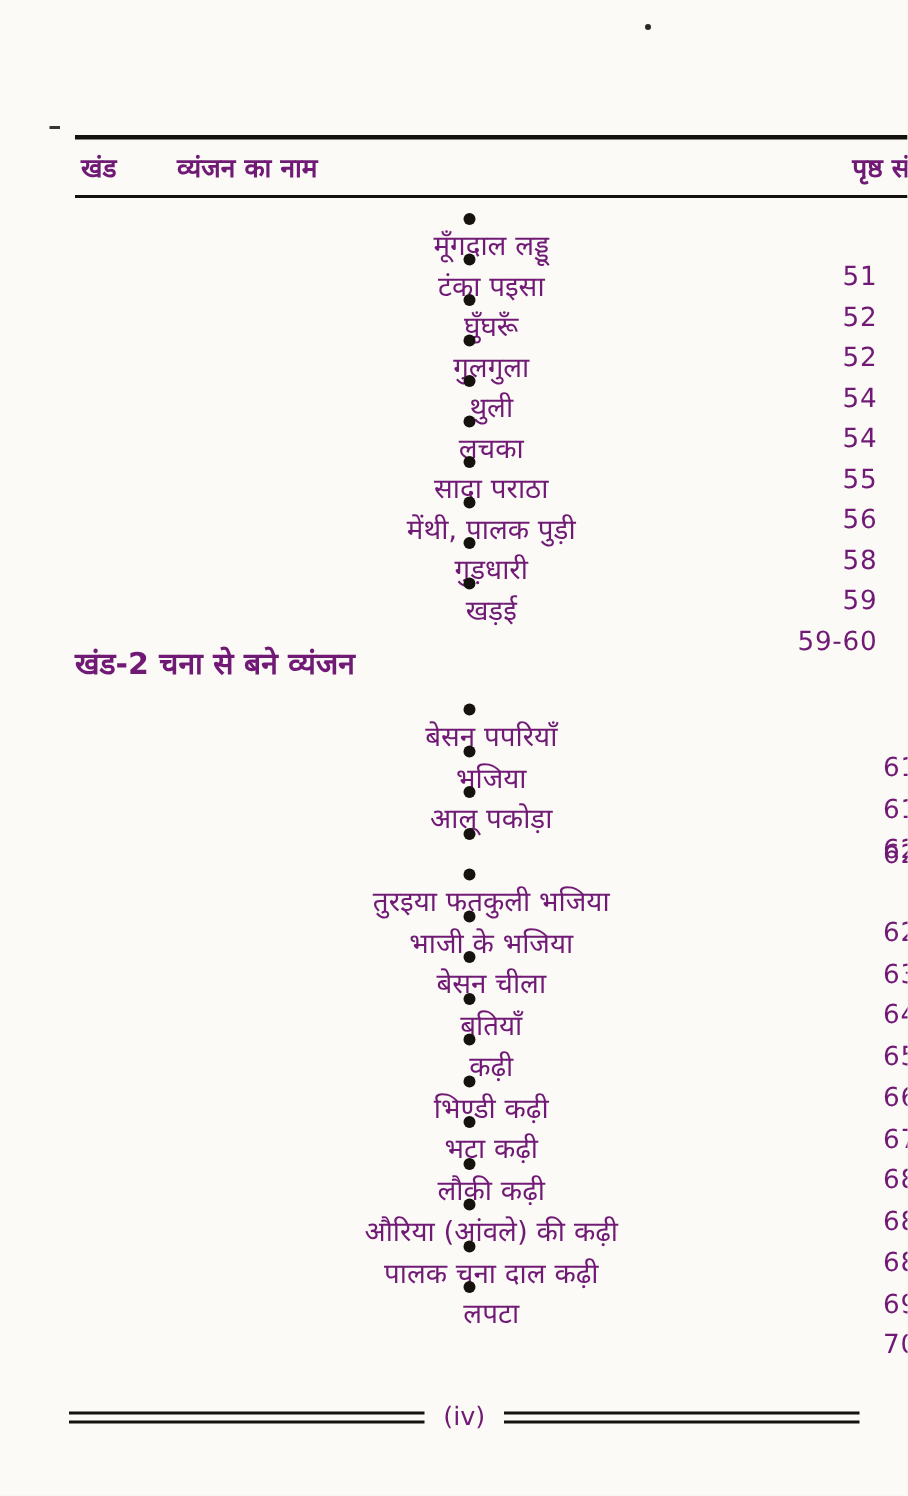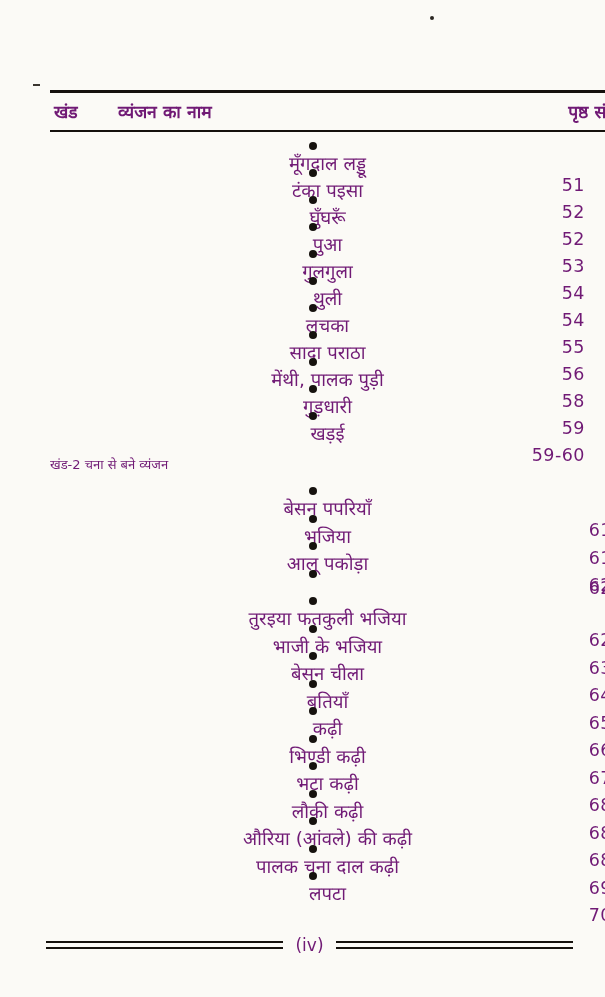--- a/index.html
+++ b/index.html
@@ -70,22 +70,22 @@
     margin-left:auto;
     white-space:nowrap;
     font-size:17.5px;
     letter-spacing:0.5px;
   }
   .rows.s0 .pnum{margin-right:20px;}
   .rows.s1 .pnum{margin-right:-7px;}
 
   .section-heading{
     margin:16px 0 14px 50px;
-    font-weight:normal;
-    font-size:13px;
+    font-weight:bold;
+    font-size:20px;
     white-space:nowrap;
   }
 
   
   .footer{
     position:absolute;
     left:46px; right:32px; bottom:42px;
     display:flex;
     align-items:center;
     gap:10px;
@@ -133,27 +133,20 @@
           <span class="bullet">
             <i></i>
           </span>
           <span class="dish">घुँघरूँ</span>
           <span class="pnum">52</span>
         </div>
         <div class="row">
           <span class="bullet">
             <i></i>
           </span>
-          <span class="dish">पुआ</span>
-          <span class="pnum">53</span>
-        </div>
-        <div class="row">
-          <span class="bullet">
-            <i></i>
-          </span>
           <span class="dish">गुलगुला</span>
           <span class="pnum">54</span>
         </div>
         <div class="row">
           <span class="bullet">
             <i></i>
           </span>
           <span class="dish">थुली</span>
           <span class="pnum">54</span>
         </div>

